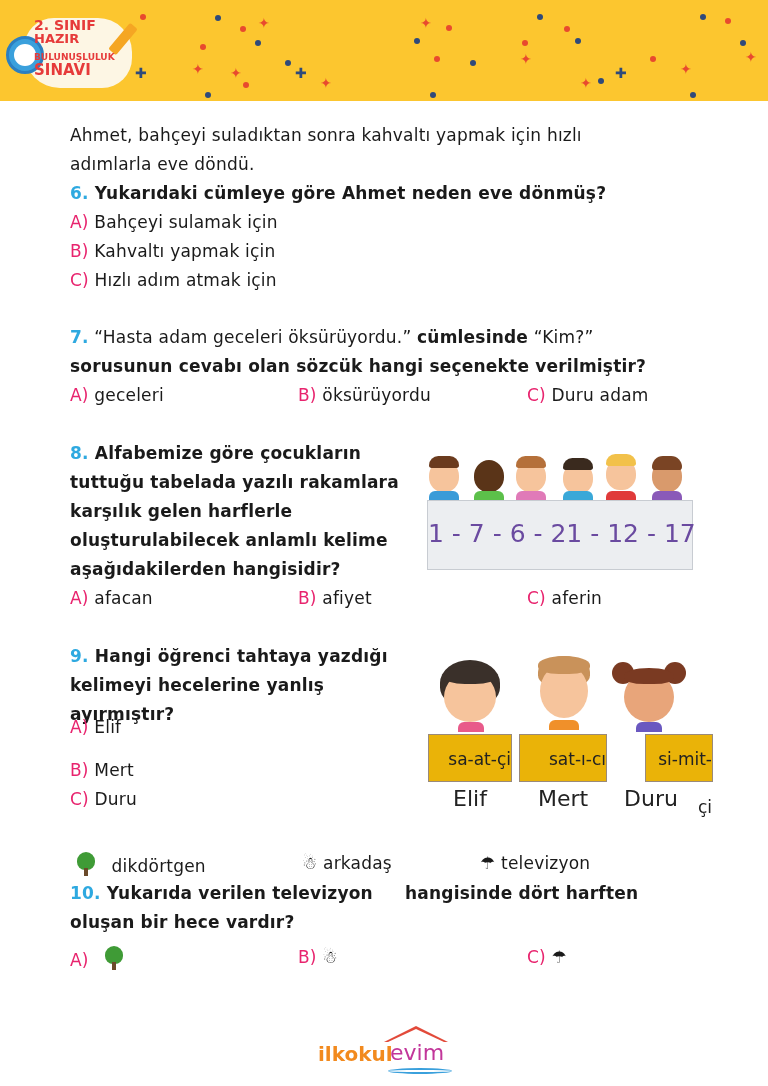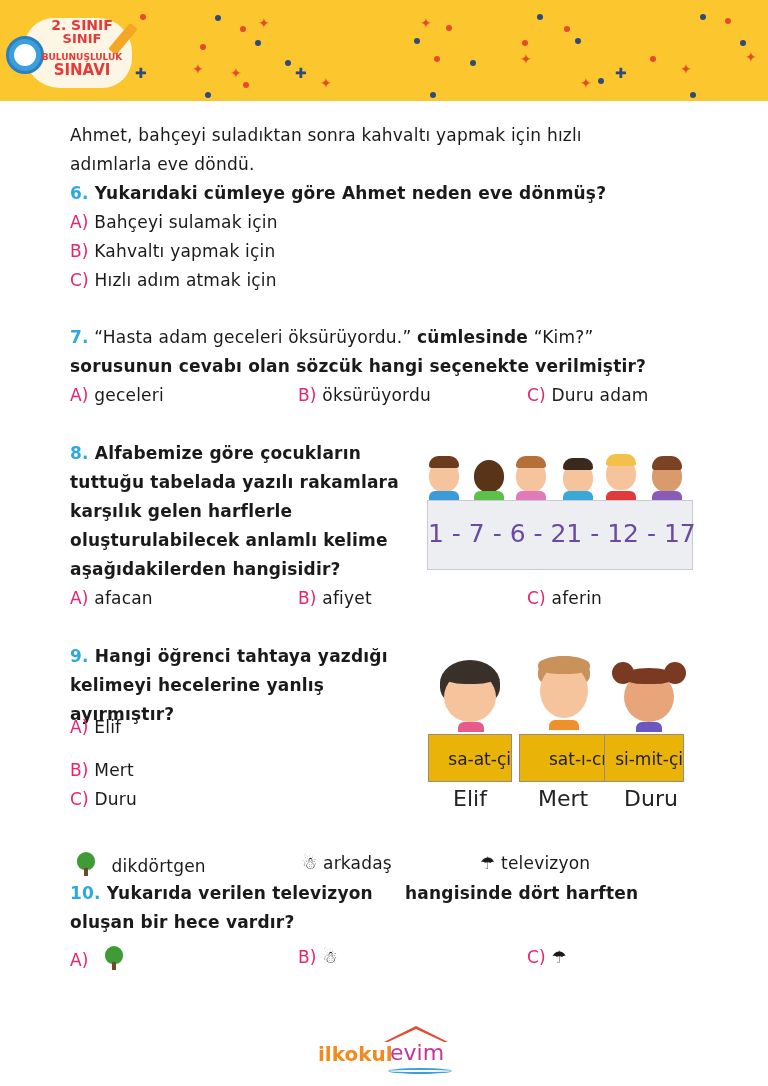--- a/index.html
+++ b/index.html
@@ -12,21 +12,21 @@
     position: absolute; left: 0; top: 0; width: 768px; height: 101px;
     background: #fcc62f; overflow: hidden;
   }
   .banner .dot { position: absolute; border-radius: 50%; }
   .banner .star { position: absolute; font-size: 14px; line-height: 1; }
   .badge {
     position: absolute; left: 24px; top: 18px; width: 108px; height: 70px;
     background: #fdf6e4; border-radius: 30px 34px 30px 36px;
   }
   .badge-text {
-    position: absolute; left: 34px; top: 18px; width: 96px; text-align: center;
+    position: absolute; left: 34px; top: 18px; width: 96px; 
     color: #e63a3a; font-weight: bold; line-height: 1;
   }
   .badge-text .l1 { font-size: 14px; display: block; }
   .badge-text .l2 { font-size: 13px; display: block; }
   .badge-text .l3 { font-size: 9px; display: block; margin-top: 8px; }
   .badge-text .l4 { font-size: 15px; display: block; margin-top: 1px; }
   .clock {
     position: absolute; left: 6px; top: 36px; width: 38px; height: 38px;
     border-radius: 50%; background: #3aa0dc; border: 3px solid #2c7fc0;
   }
@@ -135,21 +135,21 @@
   <span class="star" style="left:580px;top:76px;color:#e84a2e">✦</span>
   <span class="star" style="left:680px;top:62px;color:#e84a2e">✦</span>
   <span class="star" style="left:745px;top:50px;color:#e84a2e">✦</span>
   <span class="star" style="left:135px;top:66px;color:#2f4a7a">✚</span>
 
   <div class="badge"></div>
   <div class="clock"></div>
   <div class="pencil"></div>
   <div class="badge-text">
     <span class="l1">2. SINIF</span>
-    <span class="l2">SINIF</span>
+    <span class="l2">HAZIR</span>
     <span class="l3">BULUNUŞLULUK</span>
     <span class="l4">SINAVI</span>
   </div>
 </div>
 
 <div class="page">
 
   <div class="line" style="top:124px">Ahmet, bahçeyi suladıktan sonra kahvaltı yapmak için hızlı</div>
   <div class="line" style="top:153px">adımlarla eve döndü.</div>
 
@@ -297,21 +297,21 @@
   <div class="kid-body" style="left:549px;top:720px;width:30px;background:#f0902a"></div>
 
   <div class="hair" style="left:612px;top:662px;width:22px;height:22px;background:#7a3a22;border-radius:50%"></div>
   <div class="hair" style="left:664px;top:662px;width:22px;height:22px;background:#7a3a22;border-radius:50%"></div>
   <div class="face" style="left:624px;top:672px;width:50px;height:50px;background:#e8a57a"></div>
   <div class="hair" style="left:624px;top:668px;width:50px;height:16px;background:#7a3a22"></div>
   <div class="kid-body" style="left:636px;top:722px;width:26px;background:#6a58c0"></div>
 
   <div class="card" style="left:428px;width:84px">sa-at-çi</div>
   <div class="card" style="left:519px;width:88px">sat-ı-cı</div>
-  <div class="card" style="left:604px;width:80px">si-mit-çi</div>
+  <div class="card" style="left:645px;width:68px">si-mit-çi</div>
   <div class="name" style="left:428px;width:84px">Elif</div>
   <div class="name" style="left:519px;width:88px">Mert</div>
   <div class="name" style="left:611px;width:80px">Duru</div>
 </div>
 
 <div class="logo">
   <div class="logo-roof"></div>
   <span class="logo-il">ilkokul</span>
   <span class="logo-evim">evim</span>
   <div class="logo-book"></div>

